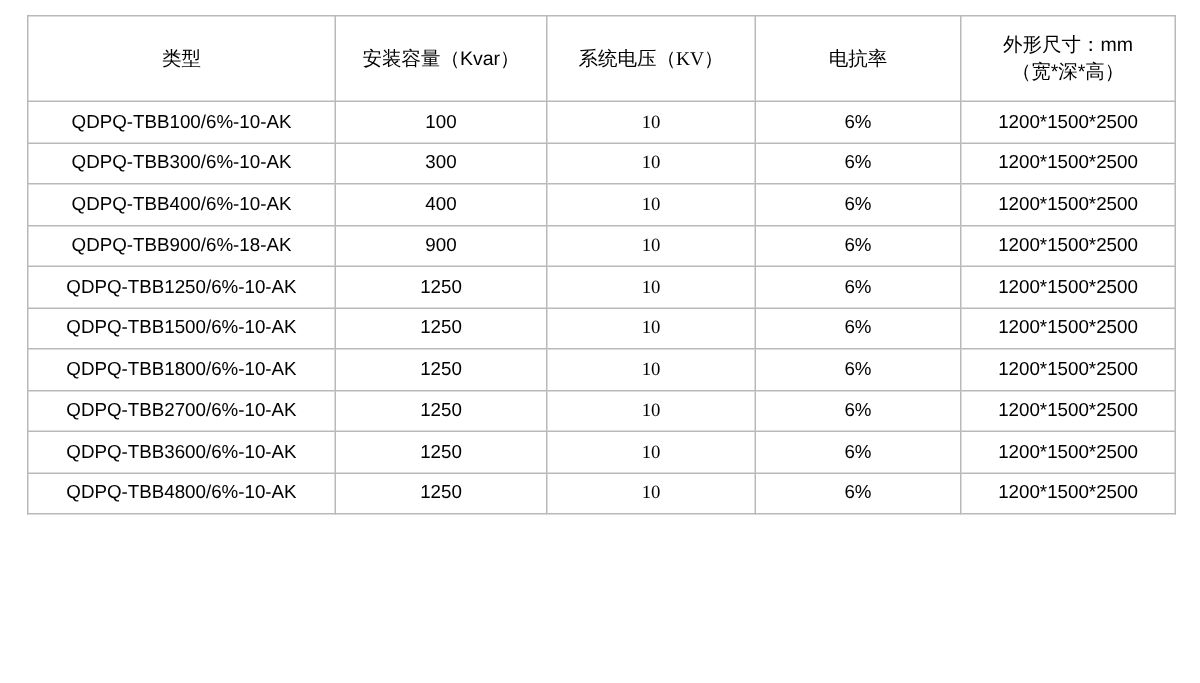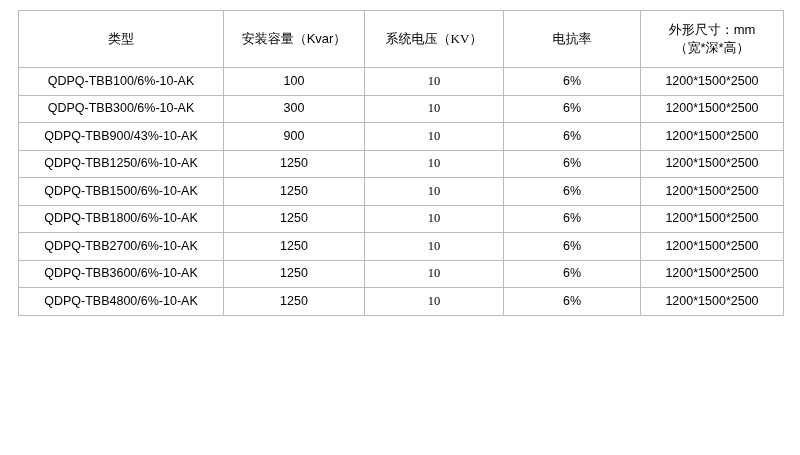--- a/index.html
+++ b/index.html
@@ -86,21 +86,28 @@
           <td class="col-dim">1200*1500*2500</td>
         </tr>
         <tr>
           <td class="col-type">QDPQ-TBB300/6%-10-AK</td>
           <td class="col-cap">300</td>
           <td class="col-volt">10</td>
           <td class="col-react">6%</td>
           <td class="col-dim">1200*1500*2500</td>
         </tr>
         <tr>
-          <td class="col-type">QDPQ-TBB900/43%-10-AK</td>
+          <td class="col-type">QDPQ-TBB400/6%-10-AK</td>
+          <td class="col-cap">400</td>
+          <td class="col-volt">10</td>
+          <td class="col-react">6%</td>
+          <td class="col-dim">1200*1500*2500</td>
+        </tr>
+        <tr>
+          <td class="col-type">QDPQ-TBB900/6%-18-AK</td>
           <td class="col-cap">900</td>
           <td class="col-volt">10</td>
           <td class="col-react">6%</td>
           <td class="col-dim">1200*1500*2500</td>
         </tr>
         <tr>
           <td class="col-type">QDPQ-TBB1250/6%-10-AK</td>
           <td class="col-cap">1250</td>
           <td class="col-volt">10</td>
           <td class="col-react">6%</td>

